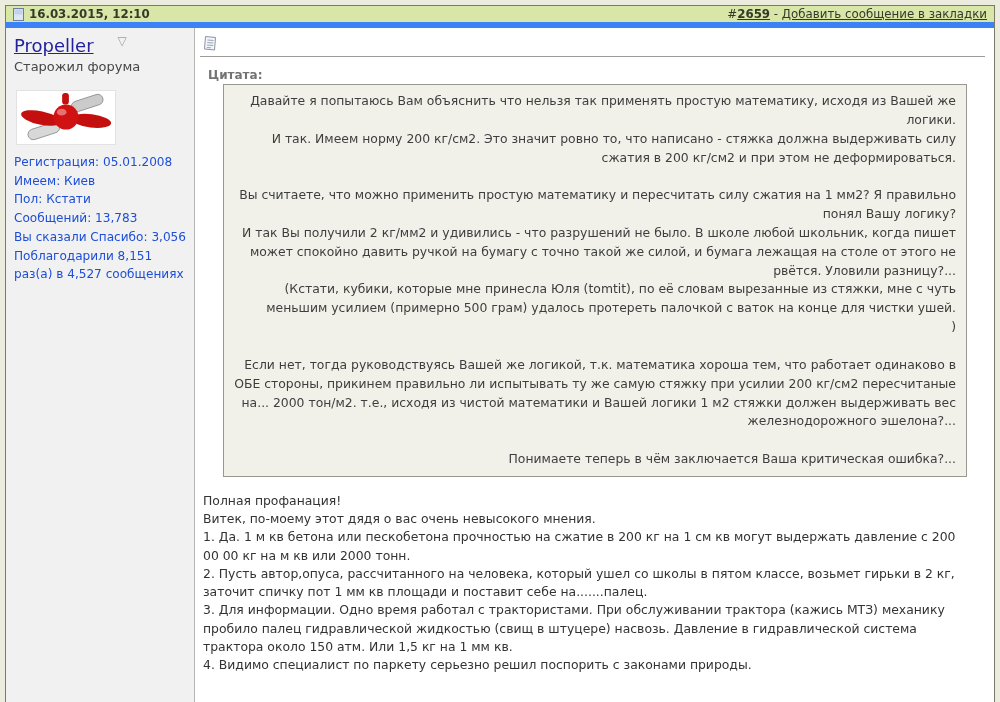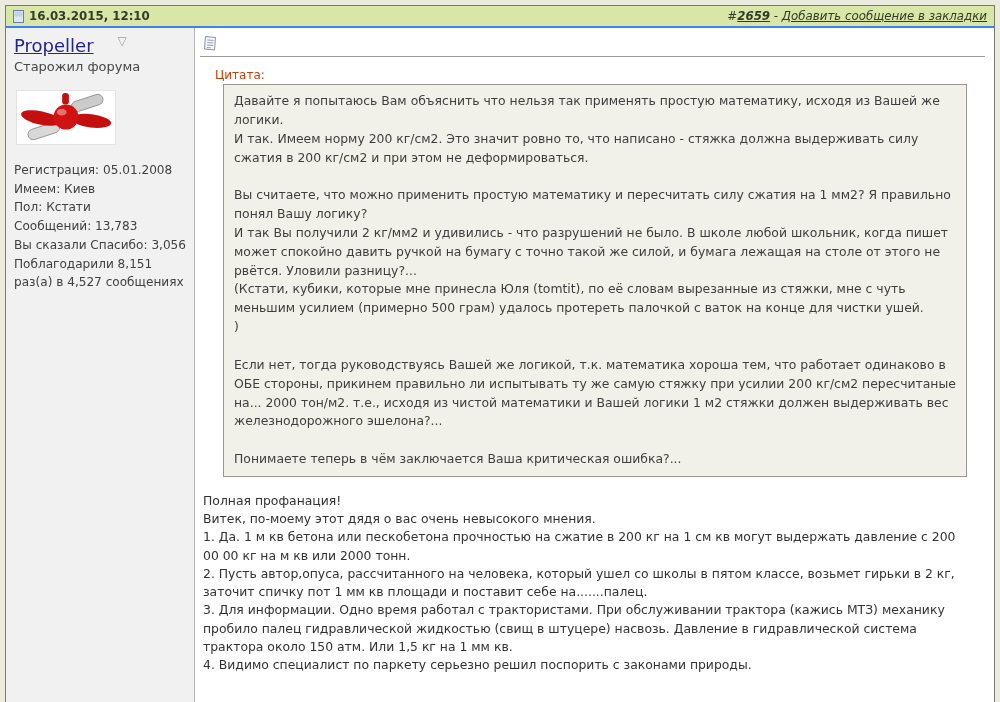--- a/index.html
+++ b/index.html
@@ -12,55 +12,56 @@
   .page { width:1000px; height:702px; padding:5px; overflow:hidden; }
 
   
   .post-table { border:1px solid #7A7A6C; background:#fff; }
 
   .post-header {
     background:#D8E7A8;
     height:22px;
     display:flex; align-items:center; justify-content:space-between;
     padding:0 7px;
-    border-bottom:2px solid #3b82f6;
+    border-bottom:6px solid #3b82f6;
     font-size:11.8px; color:#333A29; font-weight:bold;
   }
   .post-header .left { display:flex; align-items:center; gap:5px; }
   .post-header a { color:#333A29; text-decoration:underline; }
-  .post-header .right { font-weight:normal; color:#333A29;font-style:italic; }
+  .post-header .right { font-weight:normal; color:#333A29; }
   .post-header .right b a { font-weight:bold; }
 
   .post-body { display:flex; min-height:606px; }
 
   
   .sidebar {
     width:189px; background:#F1F1F1; border-right:1px solid #B5B5B5;
     padding:7px 8px; flex-shrink:0;
   }
   .username-row { display:flex; align-items:flex-start; gap:24px; }
   .username { font-size:18px; color:#22229C; text-decoration:underline; }
   .dropdown-tri { color:#9AA0A8; font-size:12px; line-height:1; cursor:pointer; }
   .user-title { font-size:13px; color:#474747; margin-top:3px; }
   .avatar { margin:16px 0 6px 2px; display:block; border:1px solid #E2E2E2; background:#fff; cursor:pointer; }
-  .user-info { margin-top:16px; font-size:12.1px; color:#404040; line-height:1.55; }
+  .user-info { margin-top:8px; font-size:12.1px; color:#1d4ed8; line-height:1.55; }
 
   
   .main { flex:1; padding:6px 9px 6px 5px; background:#fff; }
   .post-icon { display:block; margin:1px 0 3px 2px; }
   .icon-divider { border-top:1px solid #9B9B9B; margin:4px 0 0 0; }
 
-  .quote-label { margin:11px 0 2px 15px; font-size:12px; color:#c2410c; }
+  .quote-label { margin:11px 0 2px 8px; font-size:12px; color:#737373;font-weight:bold; }
   .quote-box {
     margin:0 18px 0 23px;
     background:#F1F1EA;
     border:1px solid #989890;
     padding:7px 10px;
     font-size:12.4px; line-height:1.52; color:#3E3E3E;
     white-space:pre-wrap;
+    text-align:right;
   }
 
   .reply-text {
     margin:15px 18px 0 3px;
     font-size:12.4px; line-height:1.47; color:#333;
     white-space:pre-wrap;
   }
 
   .signature { margin:20px 0 0 3px; font-size:12.4px; }
   .sig-divider { color:#333; line-height:1.2; }

